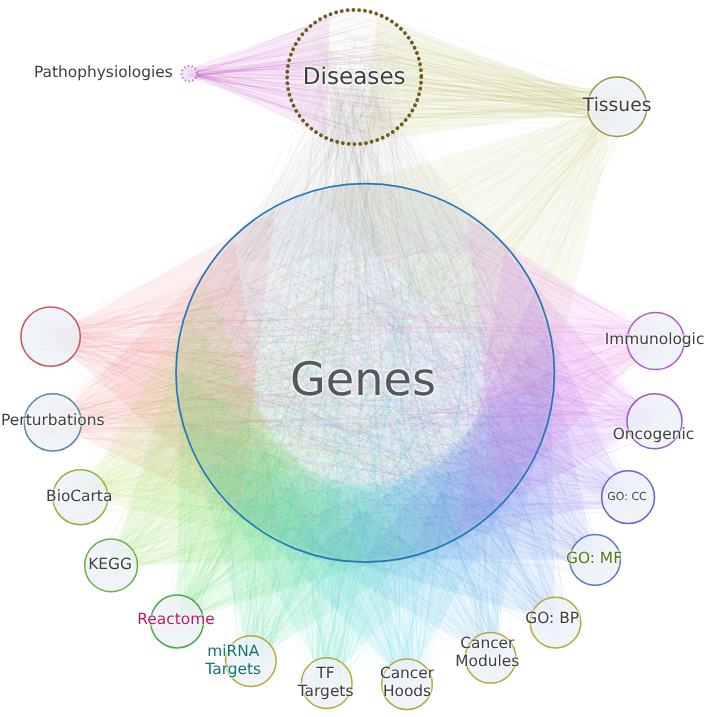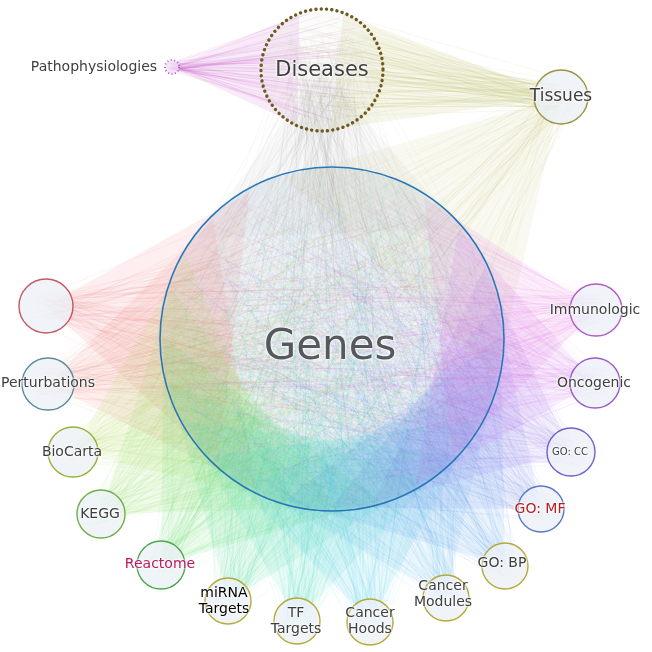--- a/index.html
+++ b/index.html
@@ -1732,27 +1732,27 @@
     </svg>
   <div id="labels">
       <div class="nlabel" style="left: 330px; top: 345px; font-size: 42px; color: rgb(85, 88, 92);">Genes</div>
       <div class="nlabel" style="left: 322px; top: 70px; font-size: 21px; color: rgb(62, 62, 62);">Diseases</div>
       <div class="nlabel" style="left: 94px; top: 67px; font-size: 14px; color: rgb(62, 62, 62);">Pathophysiologies</div>
       <div class="nlabel" style="left: 561px; top: 96px; font-size: 17px; color: rgb(62, 62, 62);">Tissues</div>
       <div class="nlabel" style="left: 48px; top: 383px; font-size: 14px; color: rgb(62, 62, 62);">Perturbations</div>
       <div class="nlabel" style="left: 72px; top: 452px; font-size: 14px; color: rgb(62, 62, 62);">BioCarta</div>
       <div class="nlabel" style="left: 100px; top: 514px; font-size: 14px; color: rgb(62, 62, 62); text-align: right;">KEGG</div>
       <div class="nlabel" style="left: 160px; top: 564px; font-size: 14px; color: #be185d;">Reactome</div>
-      <div class="nlabel" style="left: 224px; top: 601px; font-size: 14px; color: #000000;">miRNA
+      <div class="nlabel" style="left: 212px; top: 601px; font-size: 14px; color: #0f766e;">miRNA
 Targets</div>
       <div class="nlabel" style="left: 296px; top: 621px; font-size: 14px; color: rgb(62, 62, 62);">TF
 Targets</div>
       <div class="nlabel" style="left: 370px; top: 621px; font-size: 14px; color: rgb(62, 62, 62);">Cancer
 Hoods</div>
       <div class="nlabel" style="left: 443px; top: 594px; font-size: 14px; color: rgb(62, 62, 62);">Cancer
 Modules</div>
       <div class="nlabel" style="left: 502px; top: 563px; font-size: 14px; color: rgb(62, 62, 62);">GO: BP</div>
-      <div class="nlabel" style="left: 540px; top: 509px; font-size: 14px; color: #b91c1c;">GO: MF</div>
+      <div class="nlabel" style="left: 540px; top: 509px; font-size: 14px; color: #4d7c0f;">GO: MF</div>
       <div class="nlabel" style="left: 570px; top: 452px; font-size: 10px; color: rgb(62, 62, 62);">GO: CC</div>
-      <div class="nlabel" style="left: 594px; top: 383px; font-size: 14px; color: rgb(62, 62, 62);">Oncogenic</div>
+      <div class="nlabel" style="left: 594px; top: 396px; font-size: 14px; color: rgb(62, 62, 62);">Oncogenic</div>
       <div class="nlabel" style="left: 595px; top: 310px; font-size: 14px; color: rgb(62, 62, 62);">Immunologic</div>
     </div>
 </div>
 
 </body></html>

